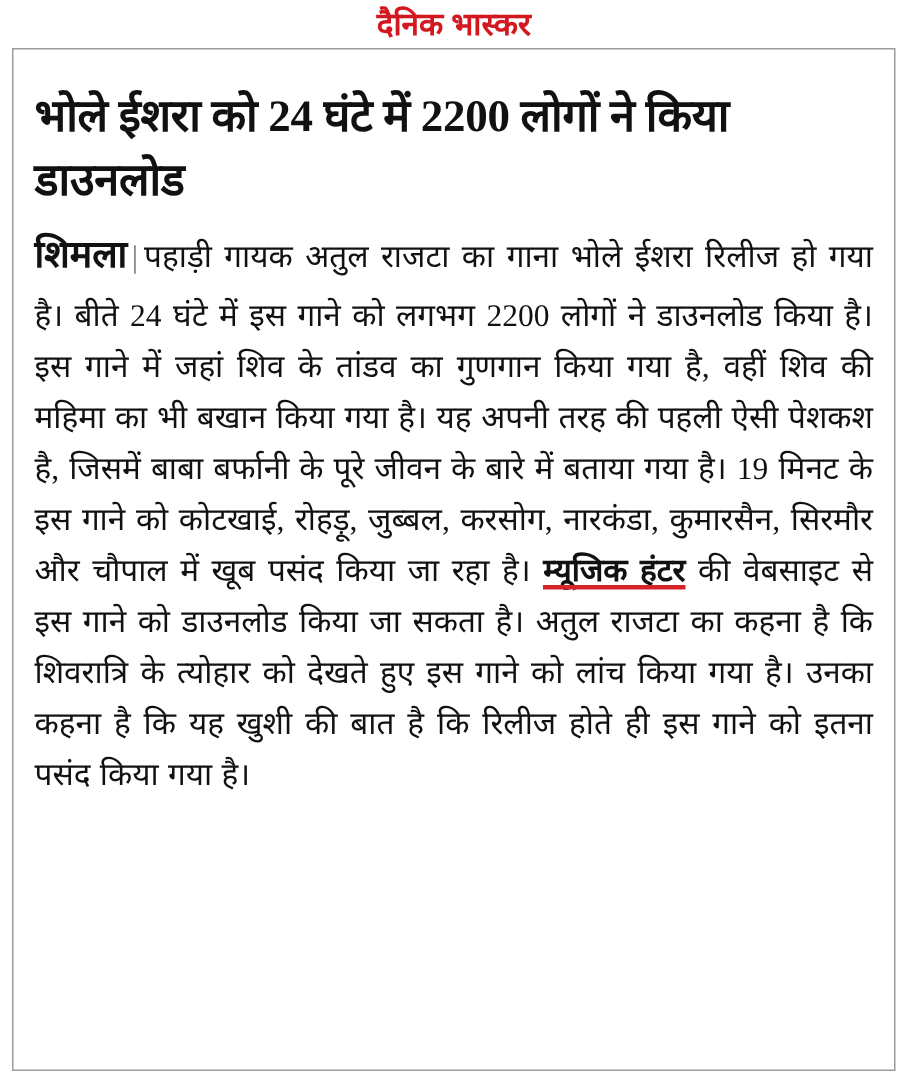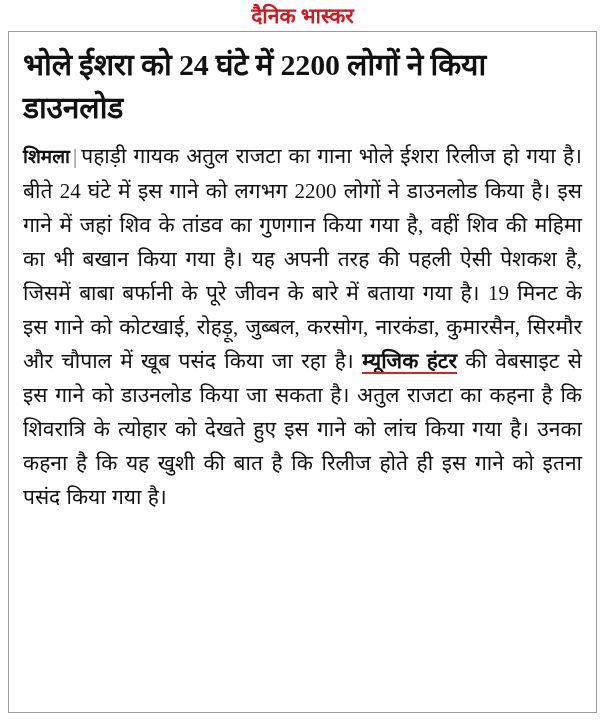--- a/index.html
+++ b/index.html
@@ -43,27 +43,27 @@
     height: 682px;
     padding: 10px 14px 10px 14px;
     background: #ffffff;
   }
   .headline {
     font-family: "Liberation Serif", serif;
     font-weight: bold;
     font-size: 30px;
     line-height: 1.42;
     color: #111111;
-    margin: 2px 0 10px 0;
+    margin: 14px 0 10px 0;
     letter-spacing: -0.2px;
   }
   .byline-dateline {
     display: inline;
     font-weight: bold;
-    font-size: 19px;
+    font-size: 25px;
     font-family: Liberation Mono, monospace;
   }
   .dateline-sep {
     display: inline;
     color: #7a7a7a;
     font-weight: normal;
     padding: 0 4px 0 3px;
   }
   .body-text {
     font-family: "Liberation Serif", serif;

